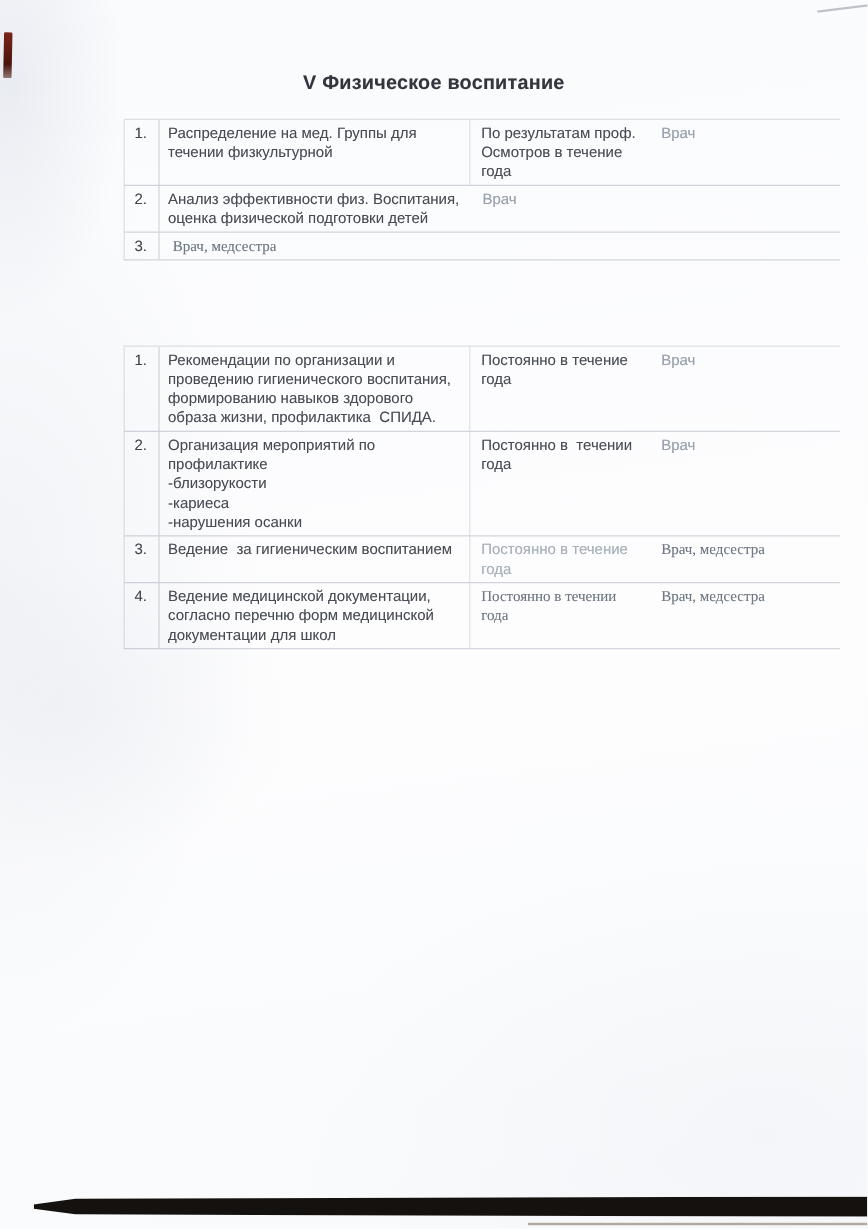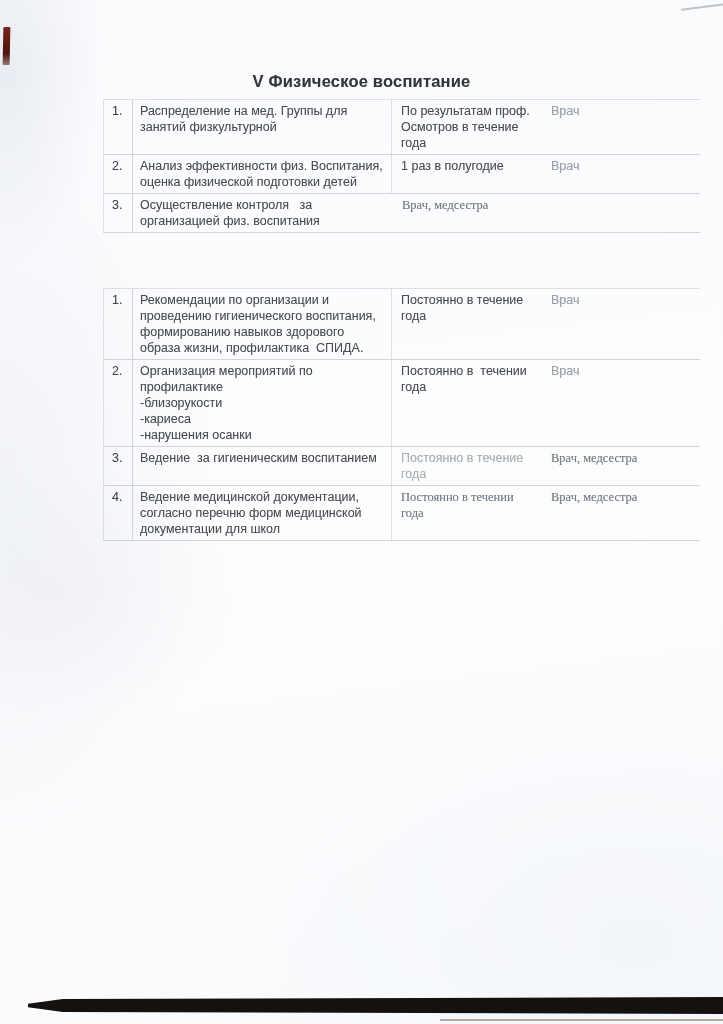--- a/index.html
+++ b/index.html
@@ -75,43 +75,40 @@
   }
 </style>
 </head>
 <body>
 
 <div class="page">
 
   <span class="mark-top-left"></span>
   <span class="line-top-right"></span>
 
-  <h2 class="stitle" style="top:72px">V Физическое воспитание</h2>
+  <h2 class="stitle" style="top:60px">V Физическое воспитание</h2>
 
   <div class="ptable" style="top:99px">
       <div class="trow">
         <div class="cell num">1.</div>
         <div class="cell task tone-dark">Распределение на мед. Группы для
-занятий физкультурной</div>
+течении физкультурной</div>
         <div class="cell timing tone-dark">По результатам проф.
 Осмотров в течение
 года</div>
         <div class="cell person tone-light">Врач</div>
       </div>
       <div class="trow">
         <div class="cell num">2.</div>
         <div class="cell task tone-dark">Анализ эффективности физ. Воспитания,
 оценка физической подготовки детей</div>
-        <div class="cell timing tone-dark">1 раз в полугодие</div>
         <div class="cell person tone-light">Врач</div>
       </div>
       <div class="trow">
         <div class="cell num">3.</div>
-        <div class="cell task tone-dark">Осуществление контроля   за
-организацией физ. воспитания</div>
         <div class="cell person tone-medium">Врач, медсестра</div>
       </div>
     </div>
 
 
   <div class="ptable" style="top:288px">
       <div class="trow">
         <div class="cell num">1.</div>
         <div class="cell task tone-dark">Рекомендации по организации и
 проведению гигиенического воспитания,

